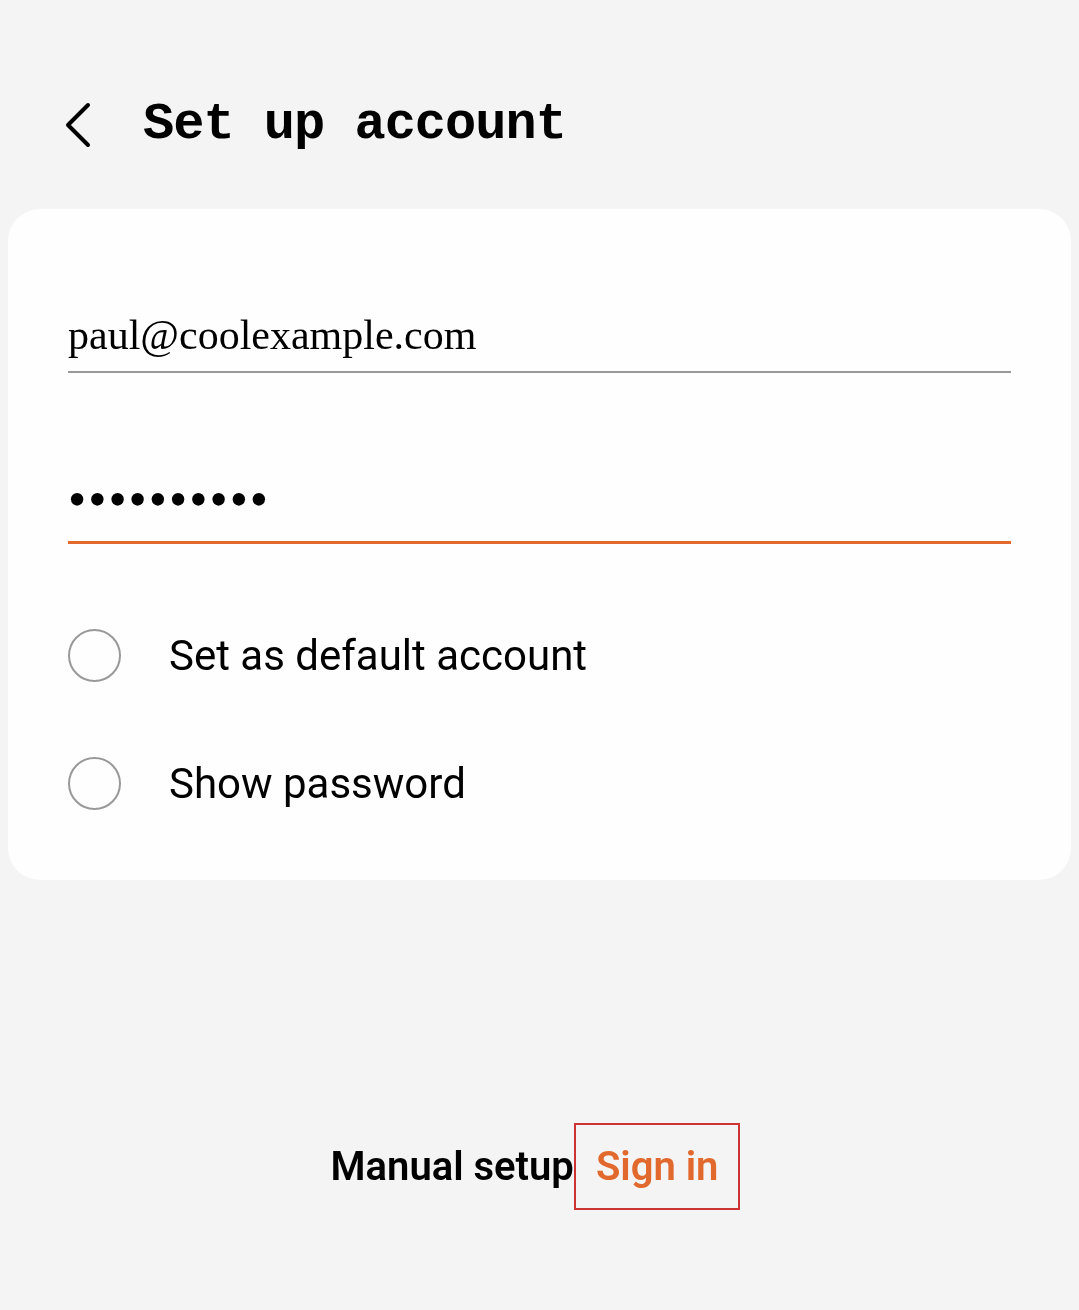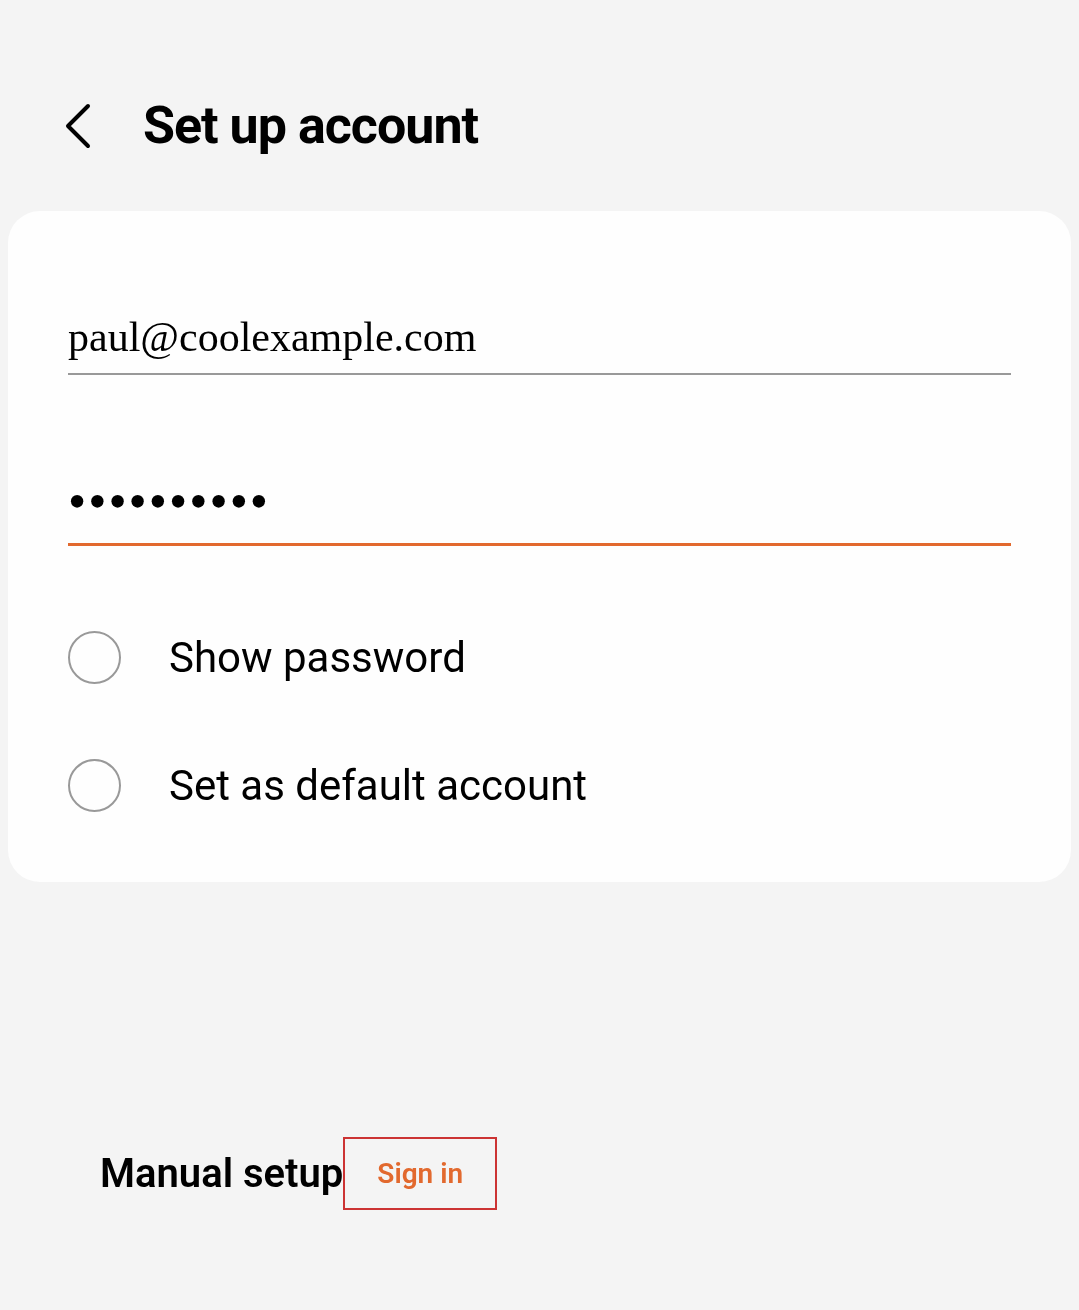--- a/index.html
+++ b/index.html
@@ -27,20 +27,21 @@
     }
     .back-icon svg {
       width: 100%;
       height: 100%;
     }
     .header-title {
       font-size: 52px;
       font-weight: 700;
       color: #000;
       letter-spacing: -1px;
+      font-family: Liberation Mono, monospace;
     }
     .card {
       background-color: #fefefe;
       margin: 0 8px;
       border-radius: 32px;
       padding: 90px 60px 70px 60px;
     }
     .input-group {
       margin-bottom: 85px;
     }
@@ -83,37 +84,37 @@
     .checkbox-label {
       font-size: 42px;
       color: #000;
     }
     .footer {
       position: absolute;
       bottom: 100px;
       left: 0;
       right: 8px;
       display: flex;
-      justify-content: flex-start;
+      justify-content: center;
       align-items: center;
       padding: 0 100px;
     }
     .manual-setup {
       font-size: 40px;
       font-weight: 600;
       color: #000;
       cursor: pointer;
     }
     .sign-in {
-      font-size: 28px;
+      font-size: 40px;
       font-weight: 600;
       color: #e2692e;
       cursor: pointer;
       border: 2px solid #cc3333;
-      padding: 18px 32px;
+      padding: 18px 20px;
     }
   </style>
 </head>
 <body>
 
 <div class="header">
   <div class="back-icon">
     <svg viewBox="0 0 30 48" fill="none" stroke="#000" stroke-width="4" stroke-linecap="round" stroke-linejoin="round">
       <polyline points="25,4 5,24 25,44"></polyline>
     </svg>
@@ -123,24 +124,24 @@
 
 <div class="card">
   <div class="input-group">
     <input type="text" class="text-input" value="paul@coolexample.com" style="">
   </div>
   <div class="input-group">
     <input type="text" class="text-input password-input active" value="••••••••••" style="">
   </div>
   <div class="checkbox-row">
     <div class="radio-circle"></div>
-    <span class="checkbox-label">Show password</span>
+    <span class="checkbox-label">Set as default account</span>
   </div>
   <div class="checkbox-row">
     <div class="radio-circle"></div>
-    <span class="checkbox-label">Set as default account</span>
+    <span class="checkbox-label">Show password</span>
   </div>
 </div>
 
 <div class="footer">
   <div class="manual-setup">Manual setup</div>
   <div class="sign-in">Sign in</div>
 </div>
 
 </body></html>

